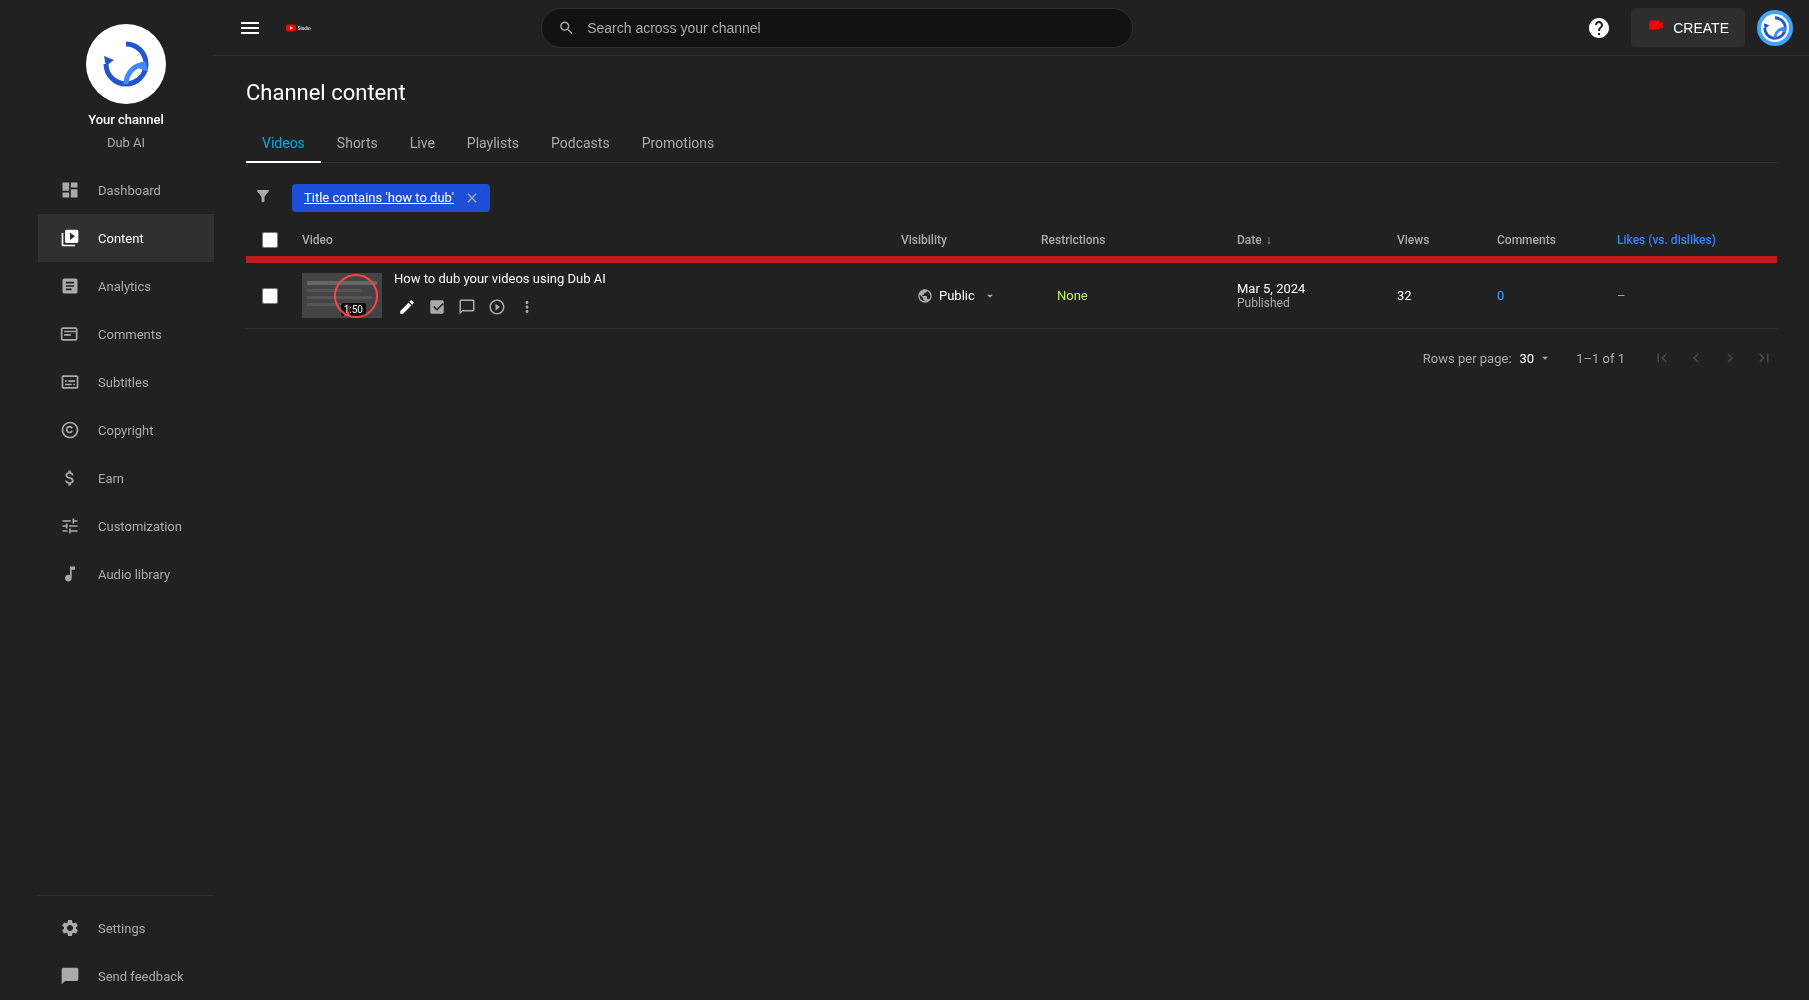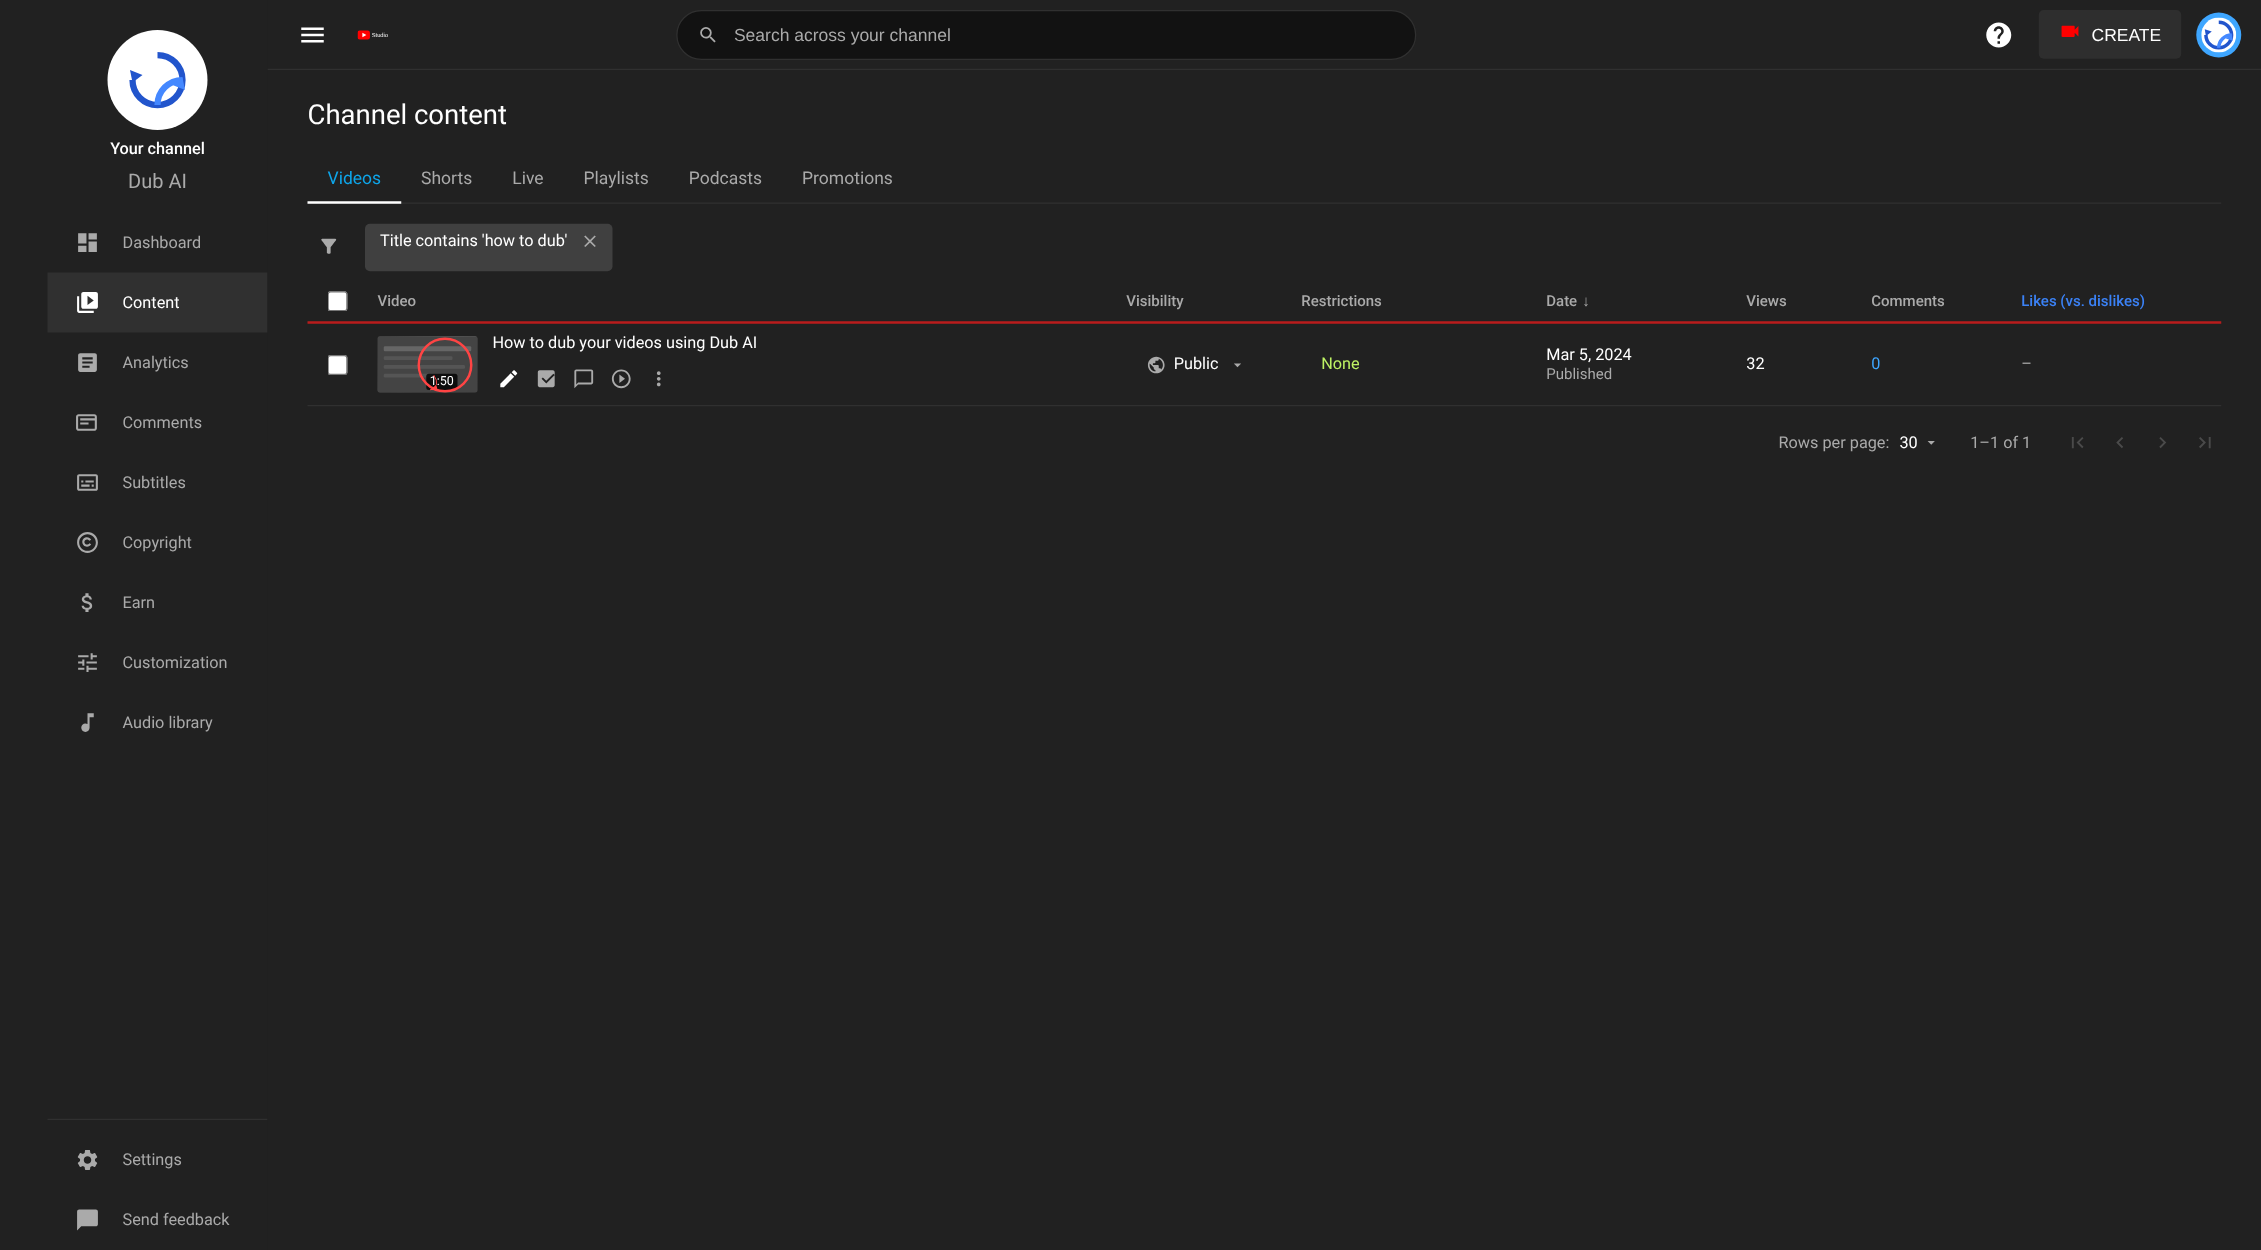--- a/index.html
+++ b/index.html
@@ -23,45 +23,45 @@
     .header-right { display: flex; align-items: center; gap: 12px; margin-left: auto; }
     .help-btn { background: none; border: none; cursor: pointer; color: #fff; width: 40px; height: 40px; border-radius: 50%; display: flex; align-items: center; justify-content: center; }
     .create-btn { display: flex; align-items: center; gap: 8px; background: #2e2e2e; border: none; cursor: pointer; color: #fff; padding: 8px 16px; border-radius: 4px; font-size: 14px; font-weight: 500; }
     .create-btn-icon { color: #ff0000; font-size: 18px; }
     .avatar { width: 36px; height: 36px; border-radius: 50%; background: #3ea6ff; display: flex; align-items: center; justify-content: center; overflow: hidden; cursor: pointer; }
 
     
     .sidebar-channel { display: flex; flex-direction: column; align-items: center; padding: 24px 16px 16px; gap: 8px; }
     .channel-avatar { width: 80px; height: 80px; border-radius: 50%; background: #fff; display: flex; align-items: center; justify-content: center; overflow: hidden; }
     .channel-name { font-size: 13px; font-weight: 500; color: #fff; }
-    .channel-sub { font-size: 16px; color: #aaa; }
+    .channel-sub { font-size: 13px; color: #aaa; }
     .sidebar-nav { display: flex; flex-direction: column; flex: 1; }
     .nav-item { display: flex; align-items: center; gap: 16px; padding: 12px 20px; cursor: pointer; color: #aaa; font-size: 13px; border-radius: 0; transition: background 0.1s; }
     .nav-item.active { color: #fff; background: #303030; }
     .nav-item svg { flex-shrink: 0; }
     .nav-icon { width: 24px; height: 24px; display: flex; align-items: center; justify-content: center; flex-shrink: 0; }
     .sidebar-bottom { margin-top: auto; display: flex; flex-direction: column; }
     .divider { height: 1px; background: #303030; margin: 8px 0; }
 
     
     .content-area { flex: 1; padding: 24px 32px; overflow-y: auto; }
     .page-title { font-size: 22px; font-weight: 400; color: #fff; margin-bottom: 20px; }
     .tabs { display: flex; gap: 0; border-bottom: 1px solid #303030; margin-bottom: 16px; }
     .tab { padding: 10px 16px; cursor: pointer; color: #aaa; font-size: 14px; border-bottom: 2px solid transparent; margin-bottom: -1px; }
     .tab.active { color: #0ea5e9; border-bottom: 2px solid #fff; }
 
     
     .filter-row { display: flex; align-items: center; gap: 12px; margin-bottom: 8px; }
     .filter-btn { background: none; border: none; cursor: pointer; color: #aaa; padding: 8px; }
-    .filter-chip { display: flex; align-items: center; gap: 8px; background: #404040; border-radius: 4px; padding: 4px 8px 14px 12px; font-size: 13px; color: #fff; }
+    .filter-chip { display: flex; align-items: center; gap: 8px; background: #1d4ed8; border-radius: 4px; padding: 4px 8px 4px 12px; font-size: 13px; color: #fff; text-decoration: underline; }
     .chip-close { background: none; border: none; cursor: pointer; color: #aaa; display: flex; align-items: center; justify-content: center; padding: 2px; }
 
     
     .table-wrap { width: 100%; }
-    .table-header { display: flex; align-items: center; padding: 8px 0; border-bottom: 2px solid #b91c1c; }
+    .table-header { display: flex; align-items: center; padding: 8px 0; border-bottom: 7px solid #b91c1c; }
     .th-check { width: 48px; display: flex; align-items: center; justify-content: center; }
     .th-video { flex: 1; color: #aaa; font-size: 12px; font-weight: 500; padding: 0 8px; }
     .th-visibility { width: 140px; color: #aaa; font-size: 12px; font-weight: 500; }
     .th-restrictions { width: 196px; color: #aaa; font-size: 12px; font-weight: 500; }
     .th-date { width: 160px; color: #aaa; font-size: 12px; font-weight: 500; display: flex; align-items: center; gap: 4px; }
     .th-views { width: 100px; color: #aaa; font-size: 12px; font-weight: 500; }
     .th-comments { width: 120px; color: #aaa; font-size: 12px; font-weight: 500; }
     .th-likes { width: 160px; color: #3b82f6; font-size: 12px; font-weight: 500; }
 
     .table-row { display: flex; align-items: center; padding: 8px 0; border-bottom: 1px solid #303030; position: relative; }

